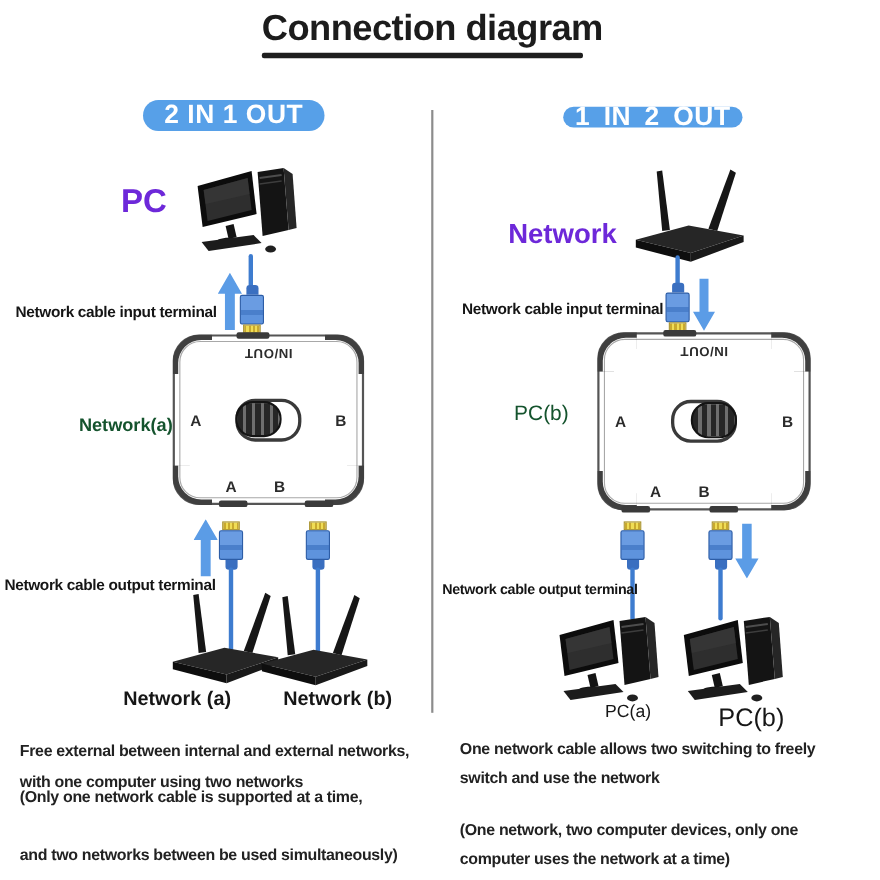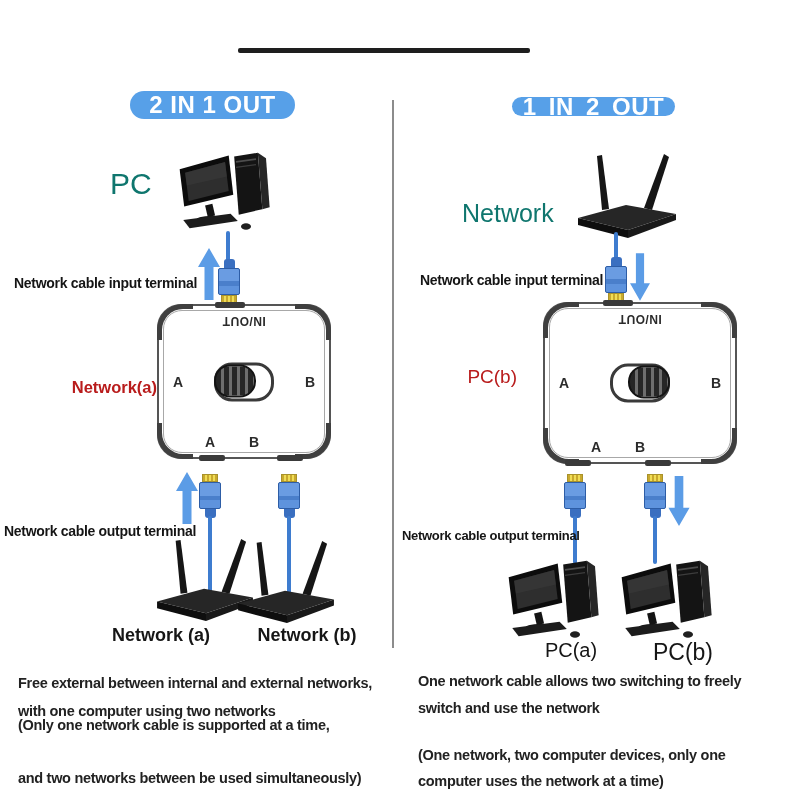--- a/index.html
+++ b/index.html
@@ -12,23 +12,23 @@
   .title-underline{position:absolute;height:5px;background:#1e1e1e;border-radius:2px;}
 
   
   .divider{position:absolute;width:2px;background:#8c8c8c;}
 
   
   .badge{position:absolute;display:flex;align-items:center;justify-content:center;
     background:#57a0e8;color:#fff;font-weight:700;font-size:24px;border-radius:19px;letter-spacing:0.5px;}
 
   
-  .big-label{position:absolute;font-weight:400;color:#0f766e;white-space:nowrap;}
+  .big-label{position:absolute;font-weight:700;color:#6d28d9;white-space:nowrap;}
   .term-label{position:absolute;font-weight:700;font-size:14px;letter-spacing:-0.3px;color:#151515;white-space:nowrap;}
-  .dev-label{position:absolute;font-weight:700;color:#b91c1c;white-space:nowrap;}
+  .dev-label{position:absolute;font-weight:700;color:#14532d;white-space:nowrap;}
   .unit-label{position:absolute;font-weight:600;color:#161616;text-align:center;white-space:nowrap;}
   .desc{position:absolute;font-weight:700;font-size:14.5px;letter-spacing:-0.3px;color:#222;white-space:nowrap;}
 
   
   .cable{position:absolute;width:3.5px;background:#3e7ccf;border-radius:2px;}
   .rj45{position:absolute;width:24px;display:flex;flex-direction:column;align-items:center;}
   .rj45 .boot{width:11px;height:9px;background:#3a6fc0;border-radius:3px 3px 0 0;}
   .rj45 .body{width:22px;height:27px;background:#5e93dd;border:1px solid #2d5da6;border-radius:2px;box-sizing:border-box;
     background-image:linear-gradient(#6a9ce2 0 50%,#4a7fcb 50% 68%,#5e93dd 68%);}
   .rj45 .tip{width:16px;height:8px;border:1px solid #a8922a;box-sizing:border-box;
@@ -61,20 +61,21 @@
   .knob{position:absolute;top:-1px;width:42px;height:33px;border-radius:16px;border:2px solid #141414;box-sizing:border-box;
     background:repeating-linear-gradient(90deg,#262626 0 5px,#6e6e6e 5px 8px);}
   .toggle.knob-left .knob{left:-3px;}
   .toggle.knob-right .knob{right:-3px;}
 </style>
 </head>
 <body>
 
 <div class="canvas">
 
+  <div class="page-title" style="left:238px;top:6px;width:292px;">Connection diagram</div>
   <div class="title-underline" style="left:238px;top:48px;width:292px;"></div>
 
   <div class="divider" style="left:392px;top:100px;height:548px;"></div>
 
   <div>
     <div class="badge" style="left:130px;top:91px;width:165px;height:28px;">2 IN 1 OUT</div>
 
     <div class="big-label" style="left:110px;top:167px;font-size:30px;">PC</div>
 
     <svg class="abs" style="left:176px;top:148px;" width="100" height="86" viewBox="0 0 110 92">
@@ -242,21 +243,21 @@
       <line x1="66" y1="14" x2="88" y2="11" stroke="#4d4d4d" stroke-width="2"></line>
       <line x1="66" y1="20" x2="88" y2="17" stroke="#3d3d3d" stroke-width="1.5"></line>
       <polygon points="4,22 58,7 63,50 9,63" fill="#0c0c0c"></polygon>
       <polygon points="10,26 54,14 58,46 14,57" fill="#2e2e2e"></polygon>
       <polygon points="10,26 54,14 56,30 12,40" fill="#3a3a3a" opacity="0.6"></polygon>
       <polygon points="32,62 40,60 43,73 35,75" fill="#141414"></polygon>
       <ellipse cx="38" cy="77" rx="15" ry="3.5" fill="#141414"></ellipse>
       <polygon points="8,78 60,71 68,79 15,87" fill="#1c1c1c"></polygon>
       <ellipse cx="77" cy="85" rx="5.5" ry="3.5" fill="#202020"></ellipse>
     </svg>
-    <div class="unit-label" style="left:533px;top:639px;width:76px;font-size:20px;font-weight:400;text-align:center;">PC(a)</div>
+    <div class="unit-label" style="left:533px;top:639px;width:76px;font-size:16px;font-weight:400;text-align:center;">PC(a)</div>
     <div class="unit-label" style="left:645px;top:639px;width:76px;font-size:23px;font-weight:400;">PC(b)</div>
 
     <div class="desc" style="left:418px;top:673px;">One network cable allows two switching to freely</div>
     <div class="desc" style="left:418px;top:700px;">switch and use the network</div>
     <div class="desc" style="left:418px;top:747px;">(One network, two computer devices, only one</div>
     <div class="desc" style="left:418px;top:773px;">computer uses the network at a time)</div>
   </div>
 
 </div>
 

